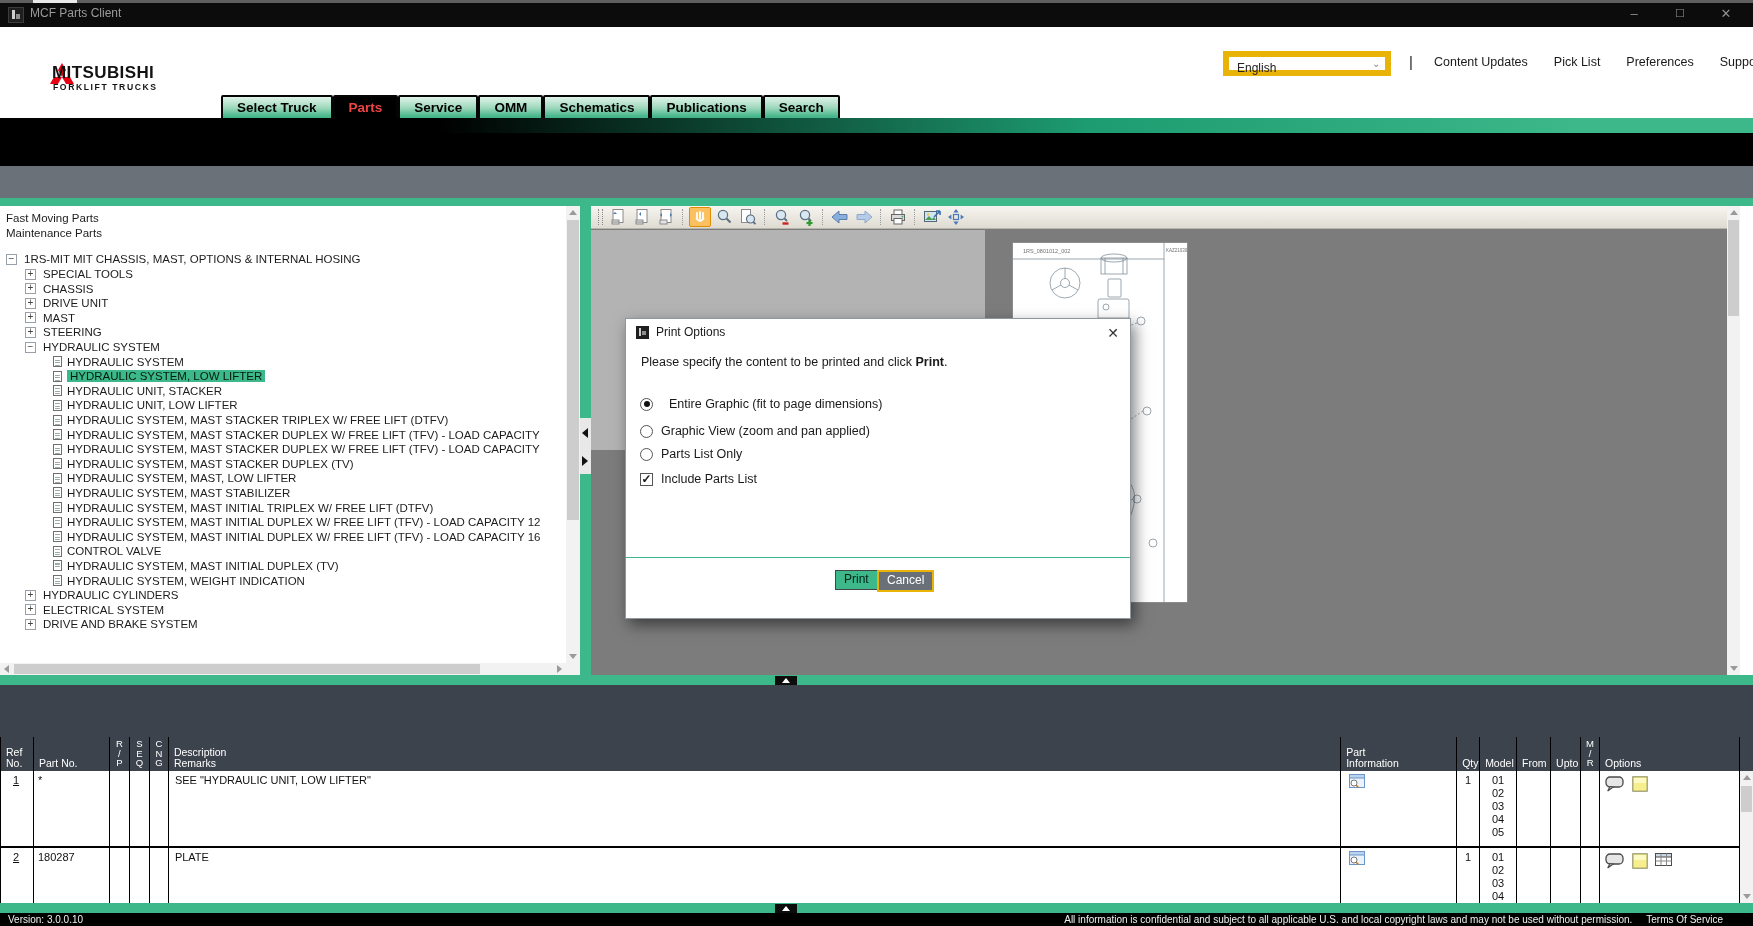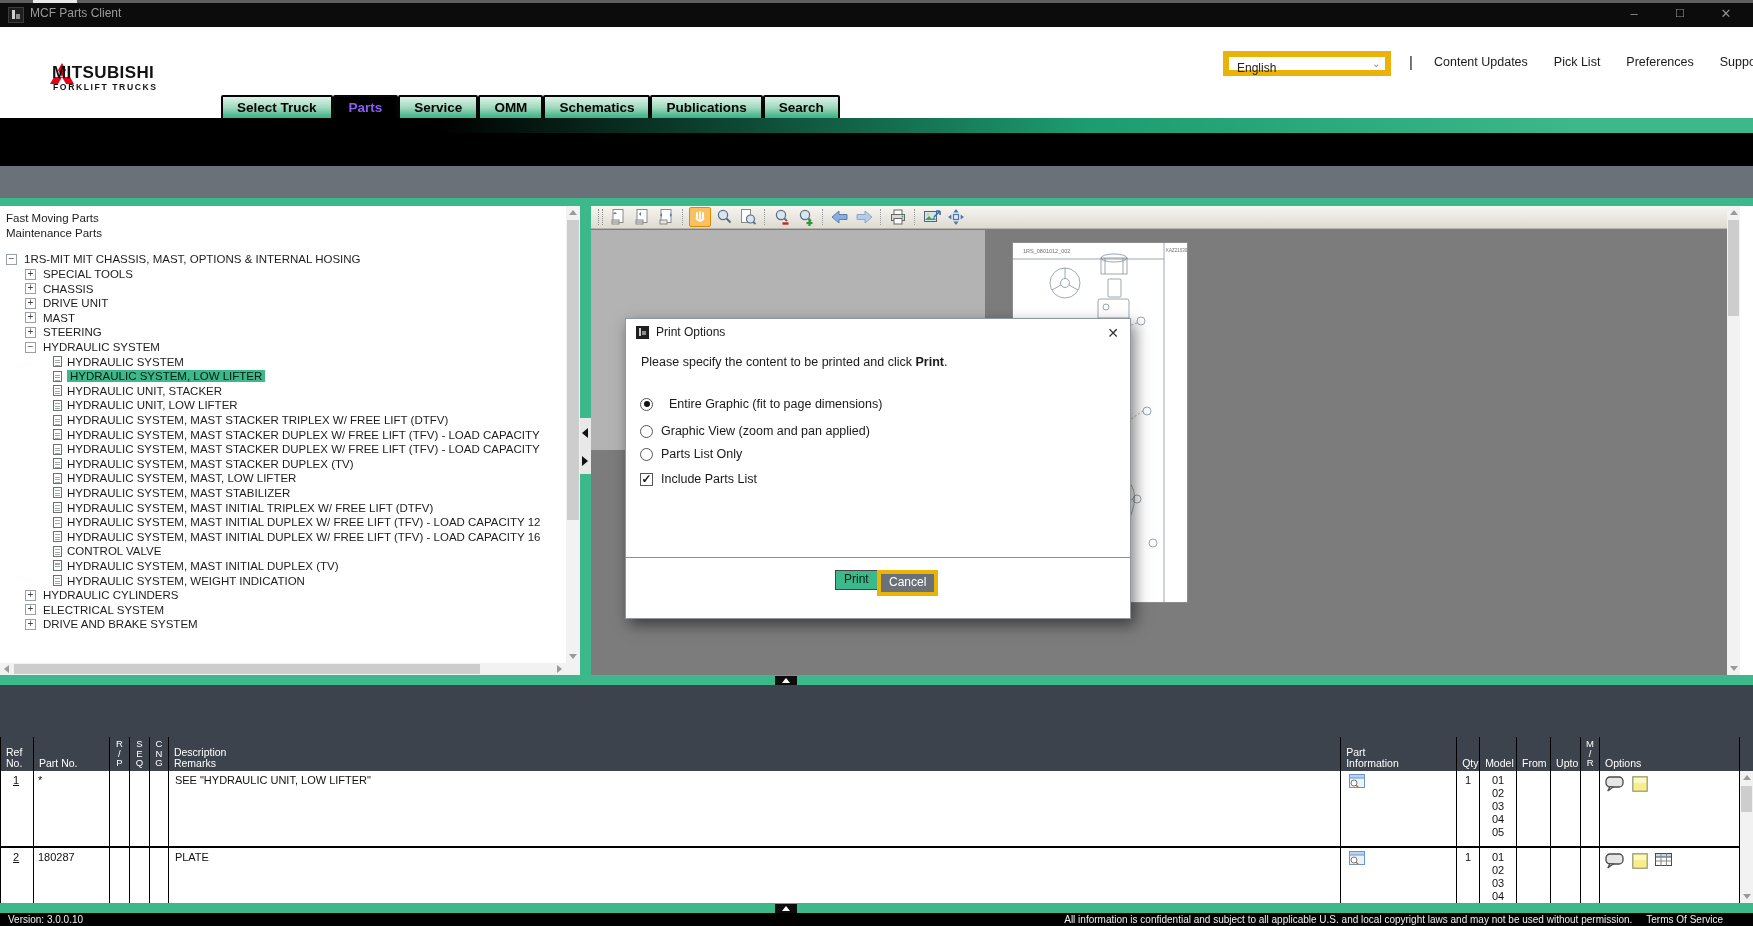--- a/index.html
+++ b/index.html
@@ -25,21 +25,21 @@
     font-size:12px;color:#222;line-height:23px;padding-left:8px;box-sizing:border-box;}
   #lang-arrow{left:1348px;top:31px;font-size:10px;color:#888;}
   #nav-divider{left:1385px;top:26px;font-size:15px;color:#222;}
   #navlinks{left:1410px;top:28px;width:340px;height:20px;display:flex;gap:26px;}
   .nav-link{font-size:12.5px;color:#1a1a1a;white-space:nowrap;}
   
   #tabs{left:197px;top:68px;height:26px;display:flex;}
   .tab{height:24px;border:2px solid #050505;padding:0 14px;font-size:13.5px;font-weight:bold;color:#000;
     line-height:22px;background:linear-gradient(180deg,#dff3e9 0%,#9fd8bd 45%,#4cb98e 78%,#35a97c 100%);
     border-radius:2px 2px 0 0;}
-  .tab.active{background:#000;color:#8b5cf6;}
+  .tab.active{background:#000;color:#ef4444;}
   
   #truckbar{left:0;top:118px;width:1753px;height:15px;
     background:linear-gradient(90deg,#000 0%,#000 25%,#1d9c71 62%,#3cb88a 90%);}
   #truck-text{right:8px;top:119px;position:absolute;font-size:11.5px;font-weight:600;color:#03190f;}
   
   #booksbar{left:0;top:133px;width:1753px;height:33px;background:#000;}
   #books-btn{left:7px;top:138px;width:130px;height:23px;border:2px solid #fff;box-sizing:border-box;display:flex;}
   #books-label{flex:1;color:#fff;font-size:12px;line-height:19px;padding-left:9px;}
   #books-arrowseg{width:26px;border-left:2px solid #fff;text-align:center;line-height:19px;font-size:10px;color:#3cb88a;}
   #recent-views{right:10px;top:143px;position:absolute;color:#fff;font-size:12.5px;}
@@ -130,21 +130,21 @@
   .radio-row{left:14px;position:absolute;display:flex;align-items:center;gap:8px;}
   .radio{width:13px;height:13px;border:1px solid #555;border-radius:50%;background:#fff;box-sizing:border-box;position:relative;flex:0 0 auto;}
   .radio.on:after{content:"";position:absolute;left:2.5px;top:2.5px;width:6px;height:6px;border-radius:50%;background:#111;}
   .radio-label{font-size:12.5px;color:#1a1a1a;}
   #dlg-check-row{left:14px;top:153px;position:absolute;display:flex;align-items:center;gap:8px;}
   #checkbox{width:13px;height:13px;border:1px solid #555;background:#fff;box-sizing:border-box;
     font-size:12px;line-height:11px;text-align:center;color:#111;font-weight:bold;}
   #dlg-line{left:0px;top:238px;width:504px;height:1px;background:#3cb88a;position:absolute;}
   #btn-print{left:209px;top:251px;height:18px;background:#3cb88a;border:1px solid #444;color:#032015;
     font-size:12px;padding:0 8px;position:absolute;line-height:16px;}
-  #btn-cancel{left:251px;top:251px;height:18px;background:#6a7077;border:4px solid #eab308;color:#fff;
+  #btn-cancel{left:251px;top:251px;height:18px;background:#6a7077;border:2px solid #eab308;color:#fff;
     font-size:12px;padding:0 8px;position:absolute;line-height:16px;}
   svg{display:block;}
 </style>
 </head>
 <body>
 
 <div id="app">
 
   <div id="titlebar" class="abs">
     <div id="topedge" class="abs"></div>

